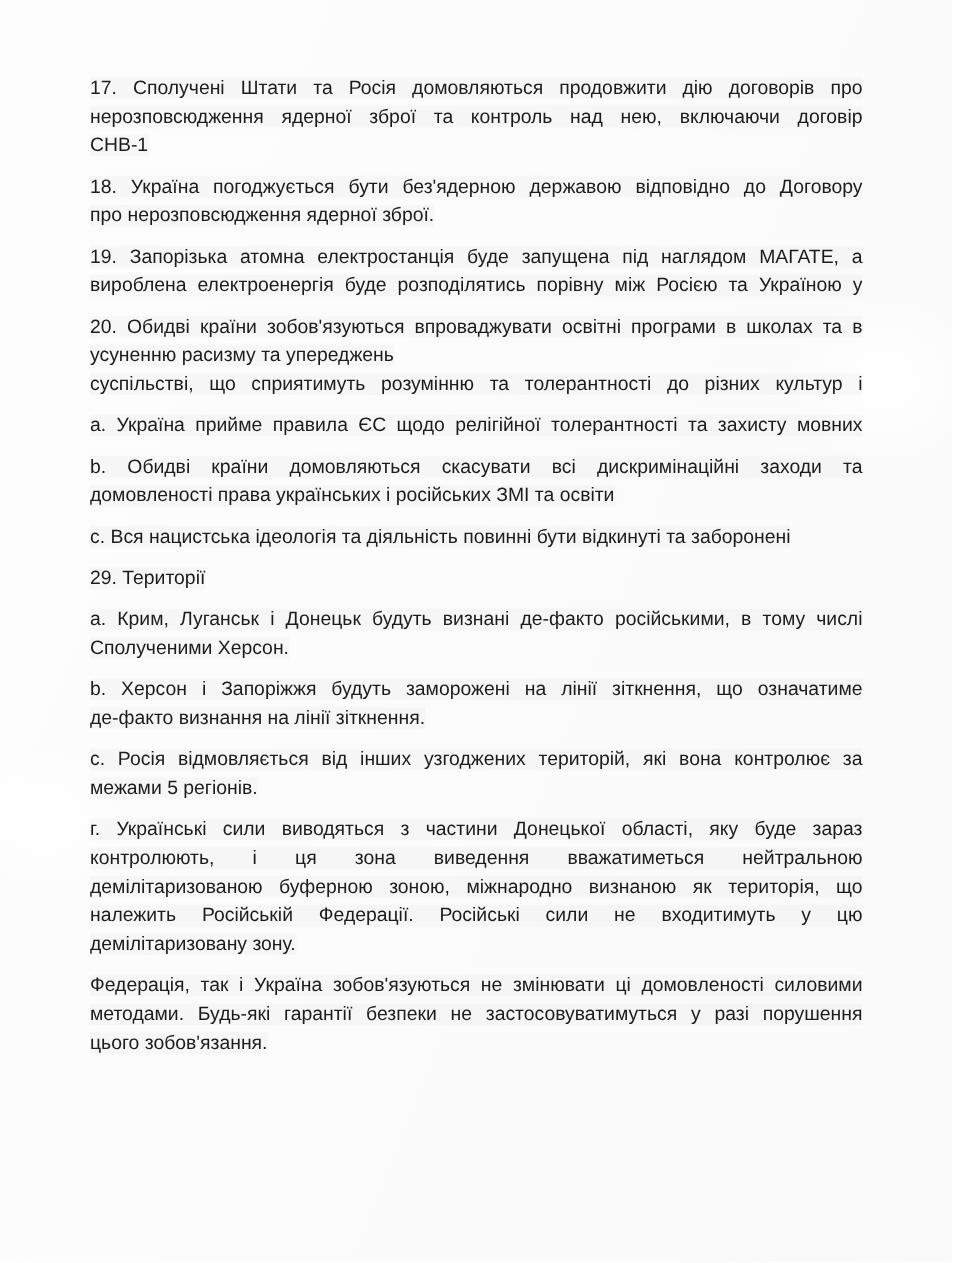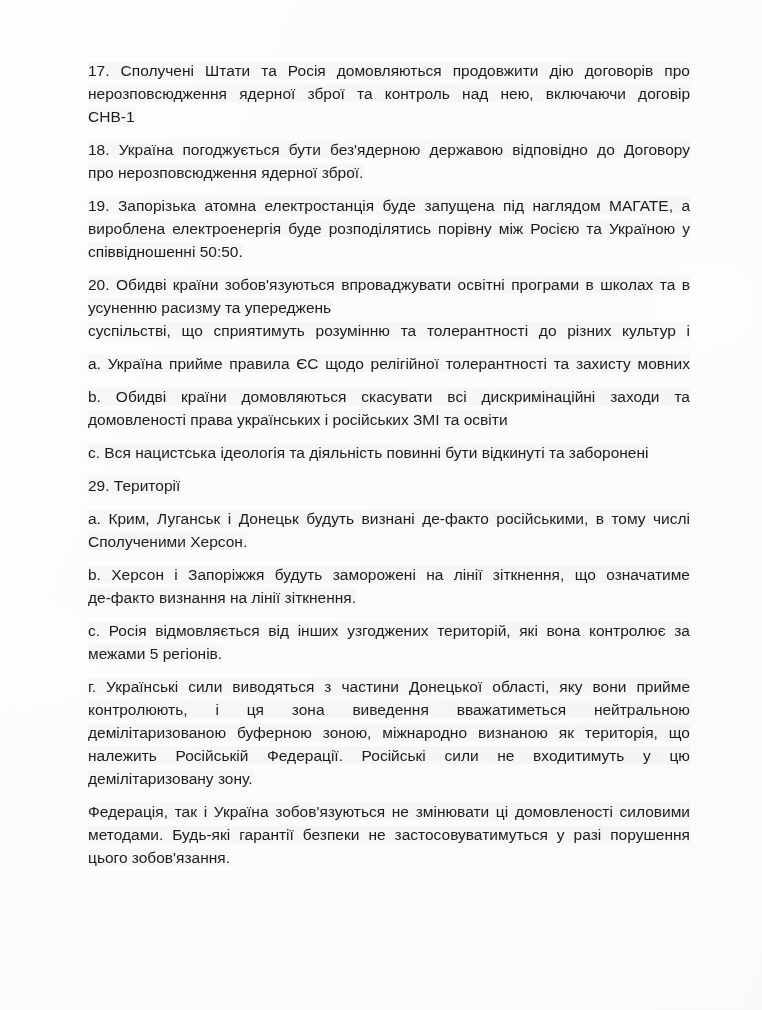--- a/index.html
+++ b/index.html
@@ -57,21 +57,20 @@
     text-align-last: justify;
     white-space: nowrap;
   }
   .line.last {
     text-align-last: left;
   }
   
   .ink {
     background: rgba(110, 110, 110, 0.045);
     box-shadow: 0 0 2px rgba(110,110,110,0.03);
-    margin-left: 16px;
   }
 </style>
 </head>
 <body>
 
 <div class="page">
   <div class="shade shade-tr"></div>
   <div class="shade shade-bl"></div>
   <div class="shade shade-br"></div>
   <div class="content">
@@ -80,21 +79,20 @@
         <span class="line"><span class="ink">нерозповсюдження ядерної зброї та контроль над нею, включаючи договір</span></span>
         <span class="line last"><span class="ink">СНВ-1</span></span>
       </p>
       <p>
         <span class="line"><span class="ink">18. Україна погоджується бути без'ядерною державою відповідно до Договору</span></span>
         <span class="line last"><span class="ink">про нерозповсюдження ядерної зброї.</span></span>
       </p>
       <p>
         <span class="line"><span class="ink">19. Запорізька атомна електростанція буде запущена під наглядом МАГАТЕ, а</span></span>
         <span class="line"><span class="ink">вироблена електроенергія буде розподілятись порівну між Росією та Україною у</span></span>
-        <span class="line last"><span class="ink">співвідношенні 50:50.</span></span>
       </p>
       <p>
         <span class="line"><span class="ink">20. Обидві країни зобов'язуються впроваджувати освітні програми в школах та в</span></span>
         <span class="line last"><span class="ink">усуненню расизму та упереджень</span></span>
         <span class="line"><span class="ink">суспільстві, що сприятимуть розумінню та толерантності до різних культур і</span></span>
       </p>
       <p>
         <span class="line"><span class="ink">a. Україна прийме правила ЄС щодо релігійної толерантності та захисту мовних</span></span>
       </p>
       <p>
@@ -113,21 +111,21 @@
       </p>
       <p>
         <span class="line"><span class="ink">b. Херсон і Запоріжжя будуть заморожені на лінії зіткнення, що означатиме</span></span>
         <span class="line last"><span class="ink">де-факто визнання на лінії зіткнення.</span></span>
       </p>
       <p>
         <span class="line"><span class="ink">c. Росія відмовляється від інших узгоджених територій, які вона контролює за</span></span>
         <span class="line last"><span class="ink">межами 5 регіонів.</span></span>
       </p>
       <p>
-        <span class="line"><span class="ink">г. Українські сили виводяться з частини Донецької області, яку вони прийме</span></span>
+        <span class="line"><span class="ink">г. Українські сили виводяться з частини Донецької області, яку буде зараз</span></span>
         <span class="line"><span class="ink">контролюють, і ця зона виведення вважатиметься нейтральною</span></span>
         <span class="line"><span class="ink">демілітаризованою буферною зоною, міжнародно визнаною як територія, що</span></span>
         <span class="line"><span class="ink">належить Російській Федерації. Російські сили не входитимуть у цю</span></span>
         <span class="line last"><span class="ink">демілітаризовану зону.</span></span>
       </p>
       <p>
         <span class="line"><span class="ink">Федерація, так і Україна зобов'язуються не змінювати ці домовленості силовими</span></span>
         <span class="line"><span class="ink">методами. Будь-які гарантії безпеки не застосовуватимуться у разі порушення</span></span>
         <span class="line last"><span class="ink">цього зобов'язання.</span></span>
       </p>

